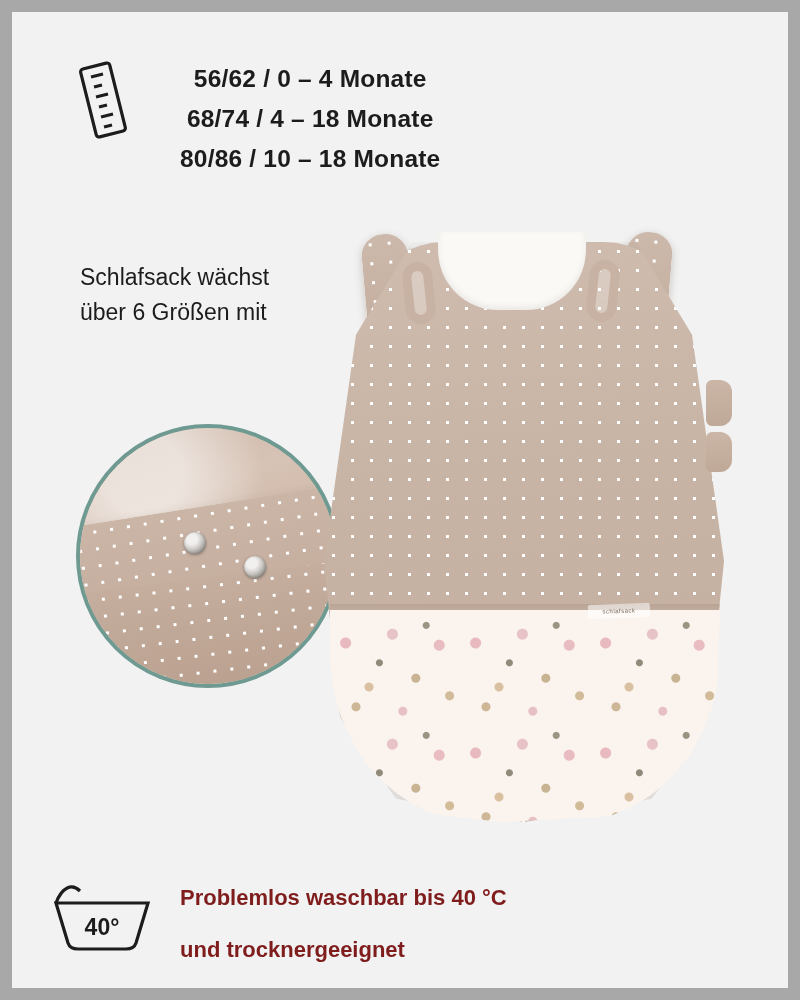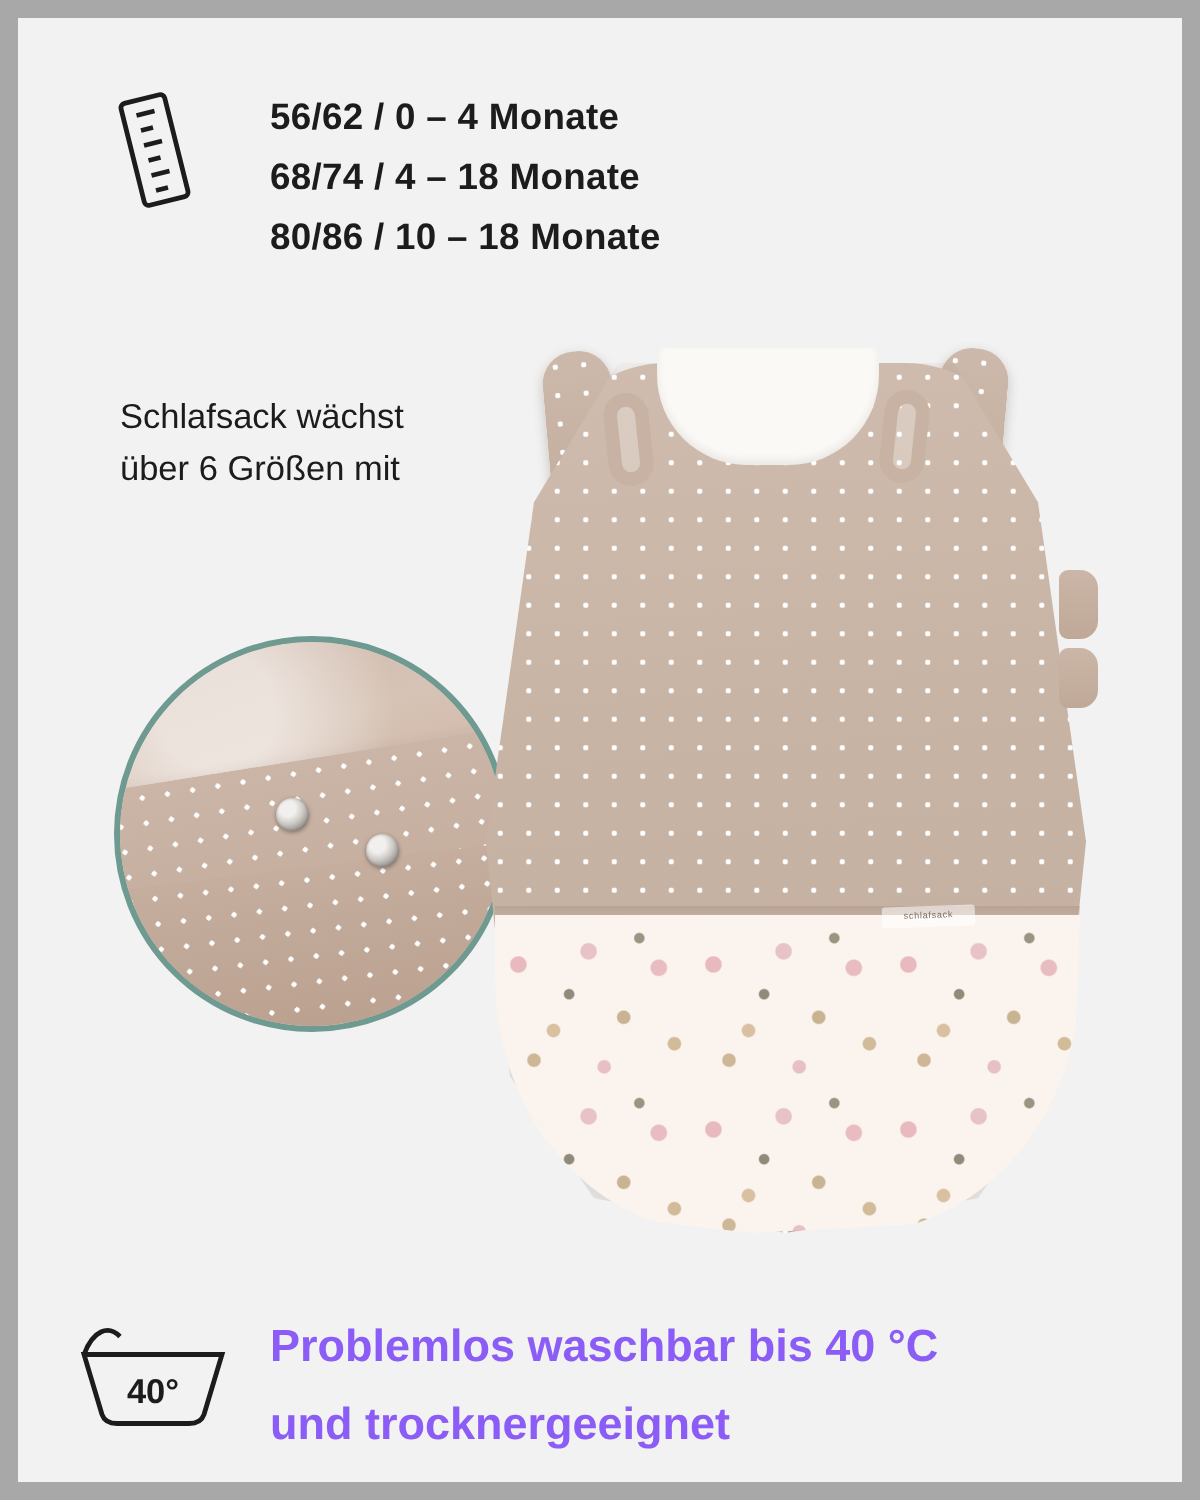--- a/index.html
+++ b/index.html
@@ -58,20 +58,21 @@
   }
   .ruler-icon {
     width: 58px;
     height: 78px;
     margin-top: 4px;
     margin-left: 4px;
   }
   .size-lines {
     margin-left: 44px;
     margin-top: 2px;
+    text-align: center;
   }
   .size-line {
     font-size: 24.5px;
     font-weight: bold;
     color: #1c1c1c;
     letter-spacing: 0.2px;
     line-height: 40px;
     white-space: nowrap;
   }
 
@@ -280,23 +281,23 @@
     align-items: center;
   }
   .wash-icon {
     width: 108px;
     height: 78px;
   }
   .wash-text {
     margin-left: 24px;
   }
   .wash-line {
-    font-size: 30px;
+    font-size: 22px;
     font-weight: bold;
-    color: #8b5cf6;
+    color: #7f1d1d;
     line-height: 36px;
     white-space: nowrap;
     margin-top: 16px;
   }
 </style>
 </head>
 <body>
 
 <div class="page">
 

